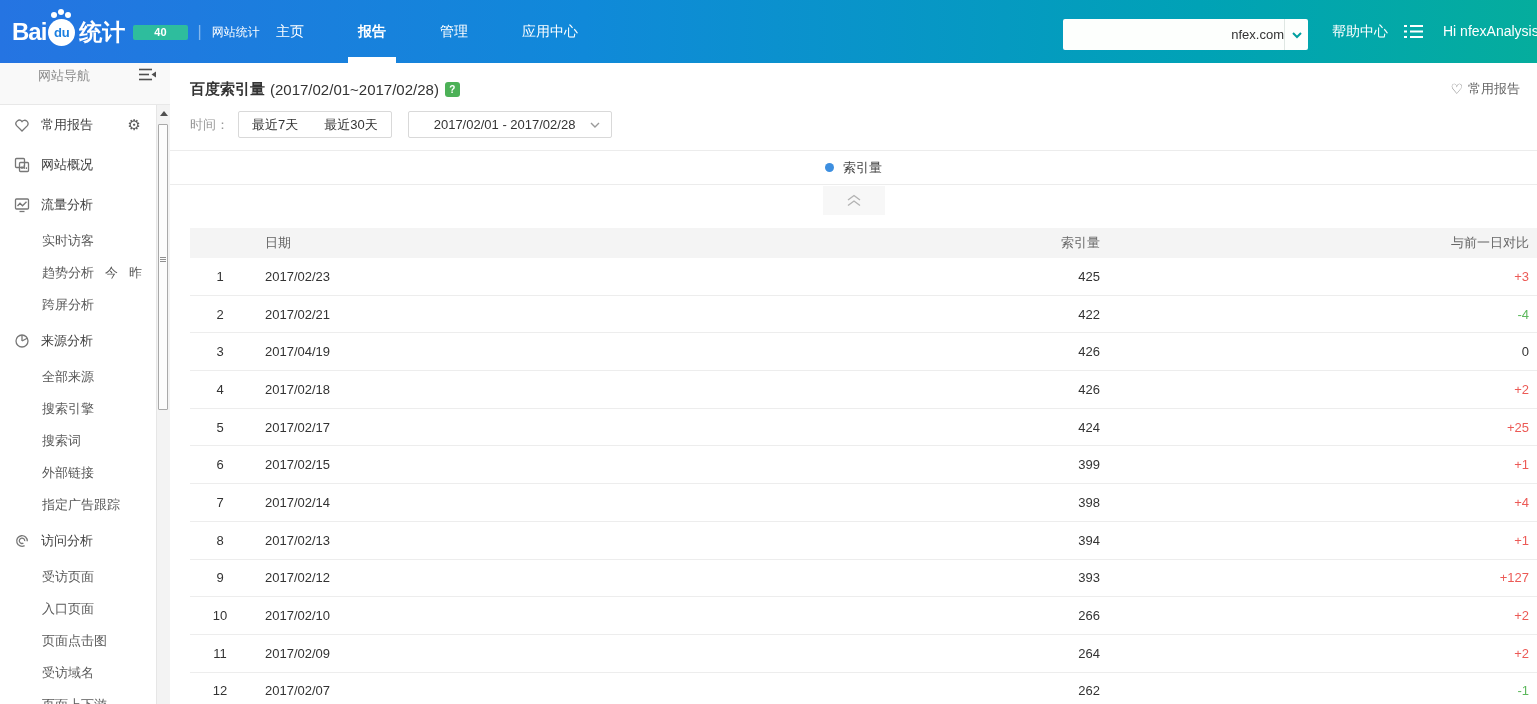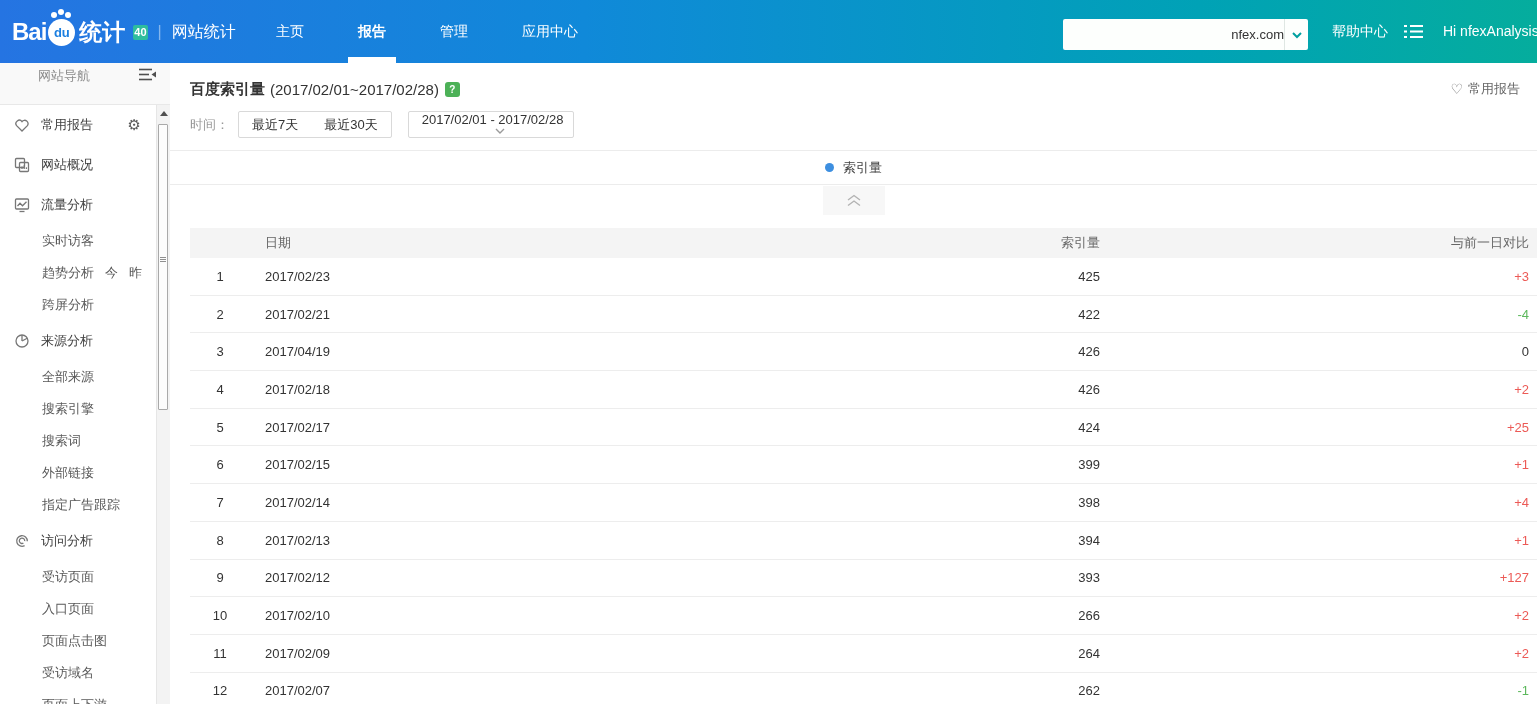--- a/index.html
+++ b/index.html
@@ -11,23 +11,23 @@
     background:linear-gradient(90deg,#2574e2 0%,#1089d9 38%,#00a2b6 78%,#05ad9d 100%); }
   .h-logo { position:absolute; left:12px; top:14px; height:36px; display:flex; align-items:center; color:#fff; }
   .h-bai { font-size:24px; font-weight:bold; letter-spacing:-1px; }
   .h-paw { position:relative; width:27px; height:27px; background:#fff; border-radius:50%; margin:0 2px;
     display:flex; align-items:center; justify-content:center; }
   .h-paw .du { color:#1c7fe0; font-weight:bold; font-size:13px; }
   .h-paw .toes { position:absolute; top:-7px; left:3px; width:6px; height:6px; border-radius:50%; background:#fff;
     box-shadow:7px -3px 0 0 #fff, 14px 0 0 0 #fff; }
   .h-suffix { font-size:23px; font-weight:bold; margin-left:2px; }
   .h-badge { margin-left:8px; background:#2ebd9d; color:#fff; font-size:11px; font-weight:bold;
-    padding:2px 1px; border-radius:2px; line-height:1;text-align:right; }
+    padding:2px 21px; border-radius:2px; line-height:1;text-align:right; }
   .h-sep { margin:0 10px; color:rgba(255,255,255,.45); font-size:16px; }
-  .h-product { font-size:16px; color:#fff; }
+  .h-product { font-size:12px; color:#fff; }
   .h-nav { position:absolute; left:268px; top:0; height:63px; display:flex; gap:38px; }
   .h-tab { position:relative; height:63px; line-height:63px; padding:0 8px; color:#fff; font-size:14px; cursor:pointer; }
   .h-tab.active { font-weight:bold; }
   .h-tab.active::after { content:""; position:absolute; left:50%; transform:translateX(-50%);
     bottom:0; width:48px; height:6px; background:#fff; }
   .h-select { position:absolute; left:1063px; top:19px; width:245px; height:31px; background:#fdfffd;
     border-radius:2px; display:flex; align-items:center; cursor:pointer;text-align:right; }
   .h-select .val { flex:1; padding-left:12px; color:#333; }
   .h-select .dd { width:24px; height:100%; border-left:1px solid #dfe7e3; display:flex; align-items:center; justify-content:center; }
   .h-help { position:absolute; left:1332px; top:0; line-height:63px; color:#fff; font-size:14px; cursor:pointer; }
@@ -63,21 +63,21 @@
   .m-range { font-size:15px; color:#333; margin-left:5px; }
   .m-help { width:15px; height:15px; background:#4cb157; color:#fff; border-radius:3px; font-size:10px;
     font-weight:bold; display:inline-flex; align-items:center; justify-content:center; margin-left:6px; cursor:pointer; }
   .m-fav { margin-left:auto; color:#666; font-size:13px; cursor:pointer; display:flex; align-items:center; gap:5px; }
   .m-fav .hrt { font-size:14px; color:#777; }
   .m-filterrow { display:flex; align-items:center; margin:11px 20px 0 20px; height:27px; }
   .f-label { color:#999; margin-right:9px; }
   .f-group { display:flex; border:1px solid #d9d9d9; border-radius:2px; background:#fff; height:27px; }
   .f-btn { padding:0 13px; line-height:25px; color:#333; cursor:pointer; }
   .f-date { display:flex; align-items:center; border:1px solid #d9d9d9; border-radius:2px; background:#fff;
-    height:27px; margin-left:16px; padding:0 10px 0 13px; cursor:pointer; color:#333;flex-direction:column; }
+    height:27px; margin-left:16px; padding:0 10px 0 25px; cursor:pointer; color:#333; }
   .f-date .chev { margin-left:14px; display:flex; }
   .band-legend { position:absolute; top:87px; left:0; right:0; height:35px;
     border-top:1px solid #ececec; border-bottom:1px solid #ececec;
     display:flex; align-items:center; justify-content:center; gap:9px; cursor:pointer; }
   .legend-dot { width:9px; height:9px; border-radius:50%; background:#3d8fe0; }
   .legend-label { color:#404040; }
   .collapse-strip { position:absolute; top:123px; left:0; right:0; height:30px; display:flex; justify-content:center; }
   .collapse-btn { width:62px; height:29px; background:#f7f7f7; display:flex; align-items:center; justify-content:center; cursor:pointer; }
   .collapse-btn svg { stroke:#b3b3b3; fill:none; stroke-width:1.4; }
 

